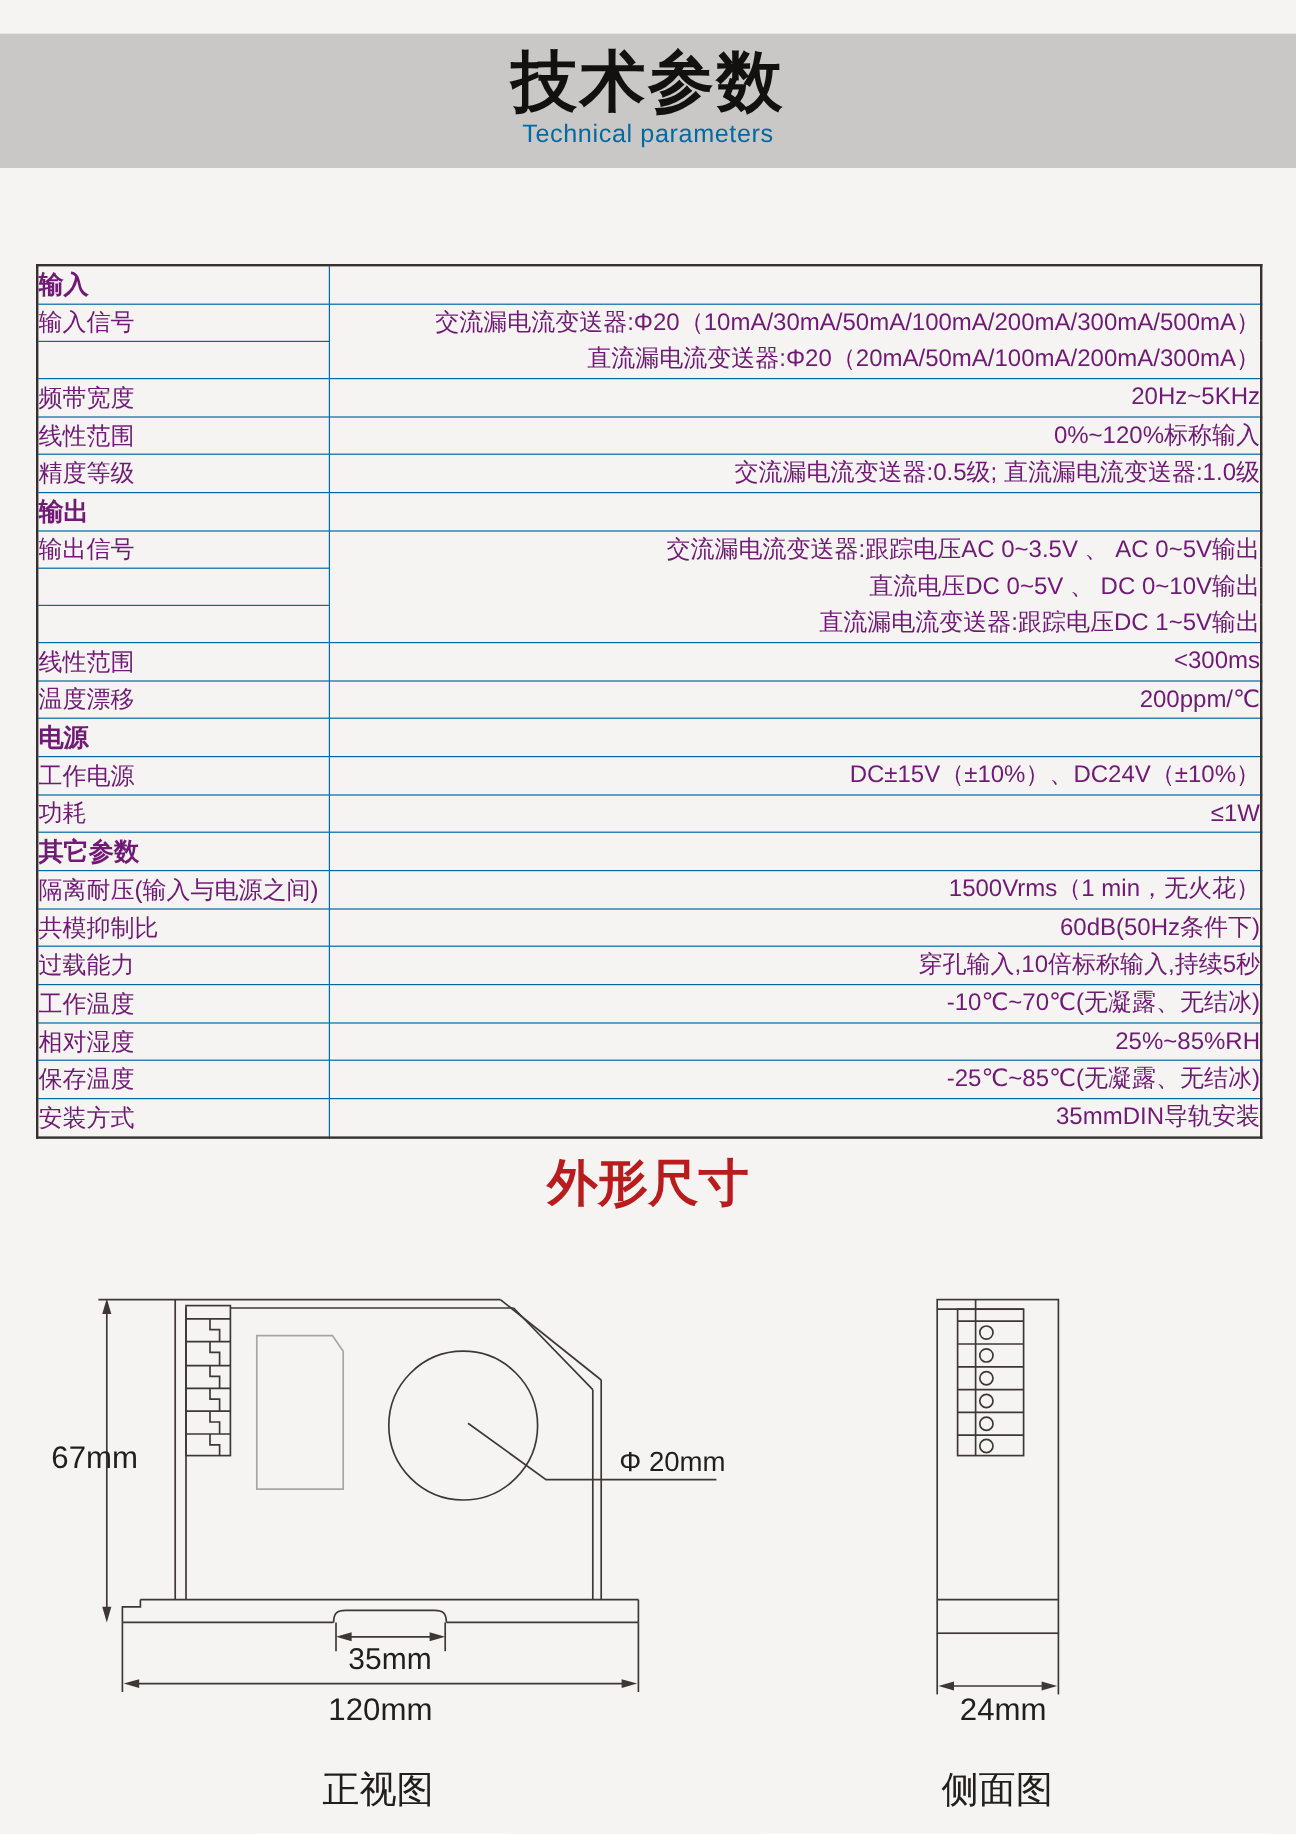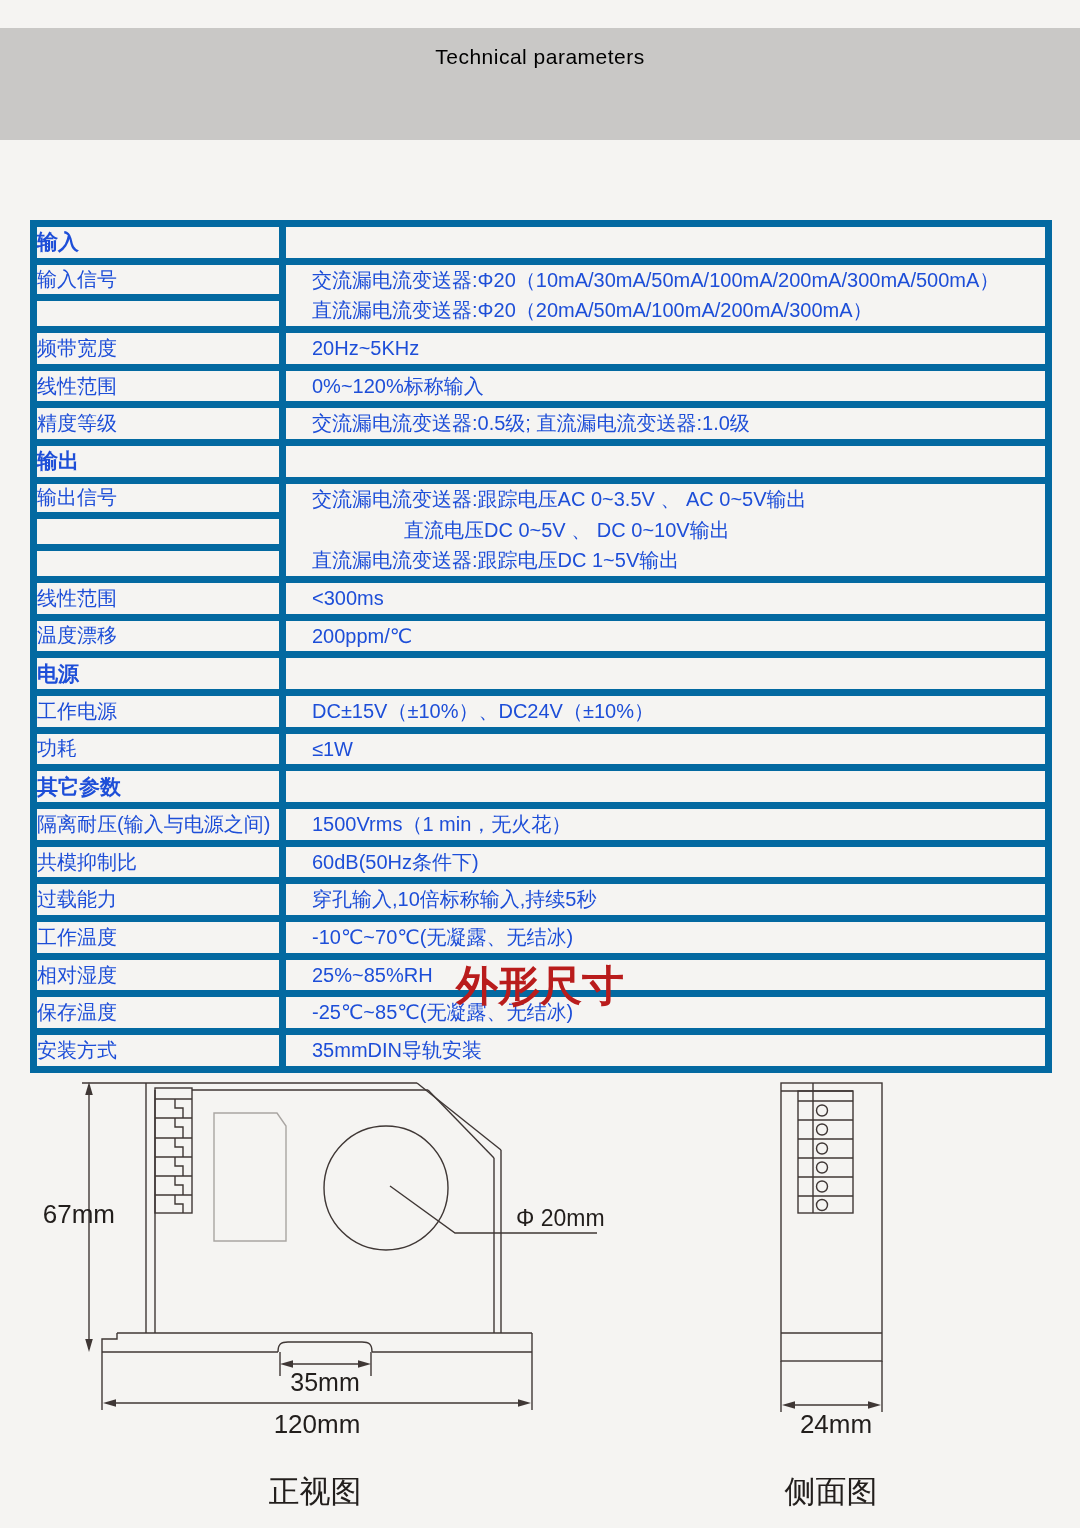--- a/index.html
+++ b/index.html
@@ -12,61 +12,62 @@
   
   .band{
     position:absolute; top:28px; left:0; width:1080px; height:112px;
     background:#c9c8c6; text-align:center;
   }
   .band .title{
     margin:0; padding-top:10px;
     font-size:55px; font-weight:bold; letter-spacing:2px; color:#131010; line-height:1.1;
   }
   .band .subtitle{
-    display:block; font-size:21px; color:#000000; margin-top:17px; letter-spacing:0.5px;
+    display:block; font-size:21px; color:#0369a1; margin-top:1px; letter-spacing:0.5px;
   }
   .intro{
     position:absolute; top:181px; left:28px;
     font-size:23px; font-weight:bold; color:#141211;
   }
   
   .spec-wrap{ position:absolute; top:220px; left:30px; }
   table.spec{
     border-collapse:collapse; table-layout:fixed; width:1022px;
     border:2px solid #36312e;
   }
   table.spec tr{ height:30.7px; }
   table.spec td{
-    border:7px solid #0369a1; padding:0;
-    font-size:20px; color:#1d4ed8; vertical-align:middle;
+    border:1px solid #0369a1; padding:0;
+    font-size:20px; color:#701a75; vertical-align:middle;
     overflow:hidden; white-space:nowrap;
   }
   td.c1{ width:242px; padding-left:10px; }
   td.c1.sec{ font-weight:bold; font-size:21px; }
   td.c1 .sm{ font-size:20px;text-align:center; }
-  td.c2{ padding:0; }
+  td.c2{ padding:0;text-align:right; }
   .vline{ height:30.7px; line-height:30.7px; padding-left:26px; }
   .vline.ind{ padding-left:118px; }
   
   .dims-title{
     position:absolute; top:958px; left:0; width:1080px;
     text-align:center; font-size:42px; font-weight:bold; color:#b91c1c;
   }
   .drawing{ position:absolute; top:1058px; left:0; }
   svg text{
     font-family:"Liberation Sans","DejaVu Sans",sans-serif;
     fill:#221e1c;
   }
 </style>
 </head>
 <body>
 
 <div class="page">
 
   <div class="band">
+    <div class="title">技术参数</div>
     <span class="subtitle">Technical parameters</span>
   </div>
 
 
   <div class="spec-wrap">
     <table class="spec">
       <tbody>
           <tr>
             <td class="c1 sec"><span>输入</span></td>
             <td class="c2" rowspan="1">

